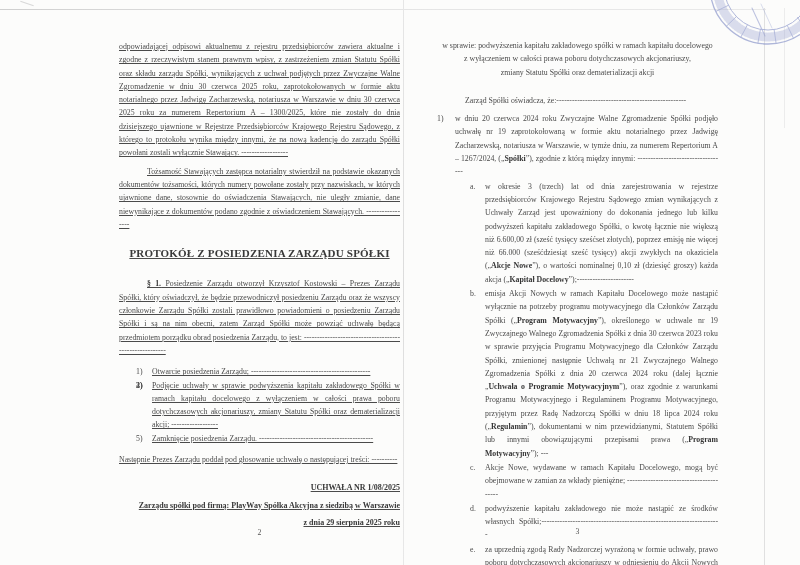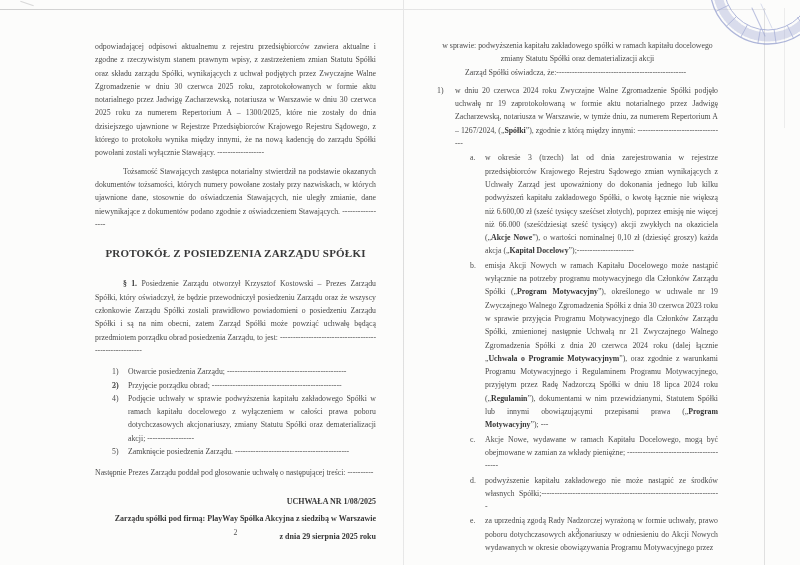--- a/index.html
+++ b/index.html
@@ -13,21 +13,21 @@
   .edge-top{position:absolute;left:0;top:9px;width:766px;height:1px;
     background:linear-gradient(to right,#cfcfcf,#e3e3e3 40%,#e9e9e9);}
   .edge-mid{position:absolute;left:403px;top:0;bottom:0;width:1px;
     background:linear-gradient(to bottom,#e6e6e6,#dcdcdc 50%,#e8e8e8);}
   .edge-right{position:absolute;left:764px;top:8px;bottom:0;width:1px;background:#e0e0e0;}
   .edge-right2{position:absolute;left:784px;top:8px;height:120px;width:1px;background:#ececec;}
   .corner-mark{position:absolute;left:20px;top:3px;width:14px;height:1px;background:#d8d8d8;transform:rotate(18deg);}
 
   .page{position:absolute;width:281px;height:512px;
     font-size:7.8px;line-height:13.3px;text-align:justify;word-break:break-word;}
-  .page-left{left:95px;top:40px;}
+  .page-left{left:119px;top:40px;text-decoration:underline;}
   .page-right{left:437px;top:39px;}
 
   .bb{font-weight:bold;color:#353535;}
   p{margin:0;}
   .ind{text-indent:28px;}
 
   .doc-heading{margin:16px 0 0 0;text-align:center;font-weight:bold;color:#393939;
     font-size:11px;letter-spacing:.2px;}
   .sec{margin-top:17px;}
 
@@ -36,21 +36,21 @@
   .agitem .num{position:absolute;left:17px;top:0;}
 
   .after-list{margin-top:8px;}
 
   .res-block{margin-top:13px;text-align:right;font-weight:bold;color:#383838;line-height:17.5px;font-size:8px;}
 
   .pageno{position:absolute;bottom:13px;left:0;right:0;text-align:center;font-size:7.8px;color:#555;}
 
   .subject{text-align:center;line-height:13.3px;}
   .subject div{text-align:center;}
-  .declaration{}
+  .declaration{margin-top:15px;}
   .itm{position:relative;padding-left:18px;margin-top:5px;}
   .itm .num{position:absolute;left:0;top:0;}
   .sub{position:relative;padding-left:48px;margin-top:1px;}
   .sub .num{position:absolute;left:33px;top:0;}
 
   .stamp{position:absolute;left:692px;top:0;width:108px;height:70px;}
 </style>
 </head>
 <body>
 
@@ -91,21 +91,20 @@
     <div class="agenda">
       <div class="agitem">
         <span class="num">1)</span>
         <span>Otwarcie posiedzenia Zarządu; ----------------------------------------------</span>
       </div>
       <div class="agitem">
         <span class="num">2)</span>
       </div>
       <div class="agitem">
         <span class="num">3)</span>
-        <span>Przyjęcie porządku obrad; --------------------------------------------------</span>
       </div>
       <div class="agitem">
         <span class="num">4)</span>
         <span>Podjęcie uchwały w sprawie podwyższenia kapitału zakładowego Spółki w ramach kapitału docelowego z wyłączeniem w całości prawa poboru dotychczasowych akcjonariuszy, zmiany Statutu Spółki oraz dematerializacji akcji; ------------------</span>
       </div>
       <div class="agitem">
         <span class="num">5)</span>
         <span>Zamknięcie posiedzenia Zarządu. --------------------------------------------</span>
       </div>
     </div>
@@ -117,20 +116,21 @@
       <div>Zarządu spółki pod firmą: PlayWay Spółka Akcyjna z siedzibą w Warszawie</div>
       <div>z dnia 29 sierpnia 2025 roku</div>
     </div>
 
     <div class="pageno">2</div>
   </div>
 
   <div class="page page-right">
     <div class="subject">
       <div>w sprawie: podwyższenia kapitału zakładowego spółki w ramach kapitału docelowego</div>
+      <div>z wyłączeniem w całości prawa poboru dotychczasowych akcjonariuszy,</div>
       <div>zmiany Statutu Spółki oraz dematerializacji akcji</div>
     </div>
 
     <p class="ind declaration">Zarząd Spółki oświadcza, że:--------------------------------------------------</p>
 
     <div class="itm">
       <span class="num">1)</span>
       <span><span>w dniu 20 czerwca 2024 roku Zwyczajne Walne Zgromadzenie Spółki podjęło uchwałę nr 19 zaprotokołowaną w formie aktu notarialnego przez Jadwigę Zacharzewską, notariusza w Warszawie, w tymże dniu, za numerem Repertorium A – 1267/2024, („</span><span class="bb">Spółki</span><span>”), zgodnie z którą między innymi: ----------------------------------</span></span>
     </div>
 

